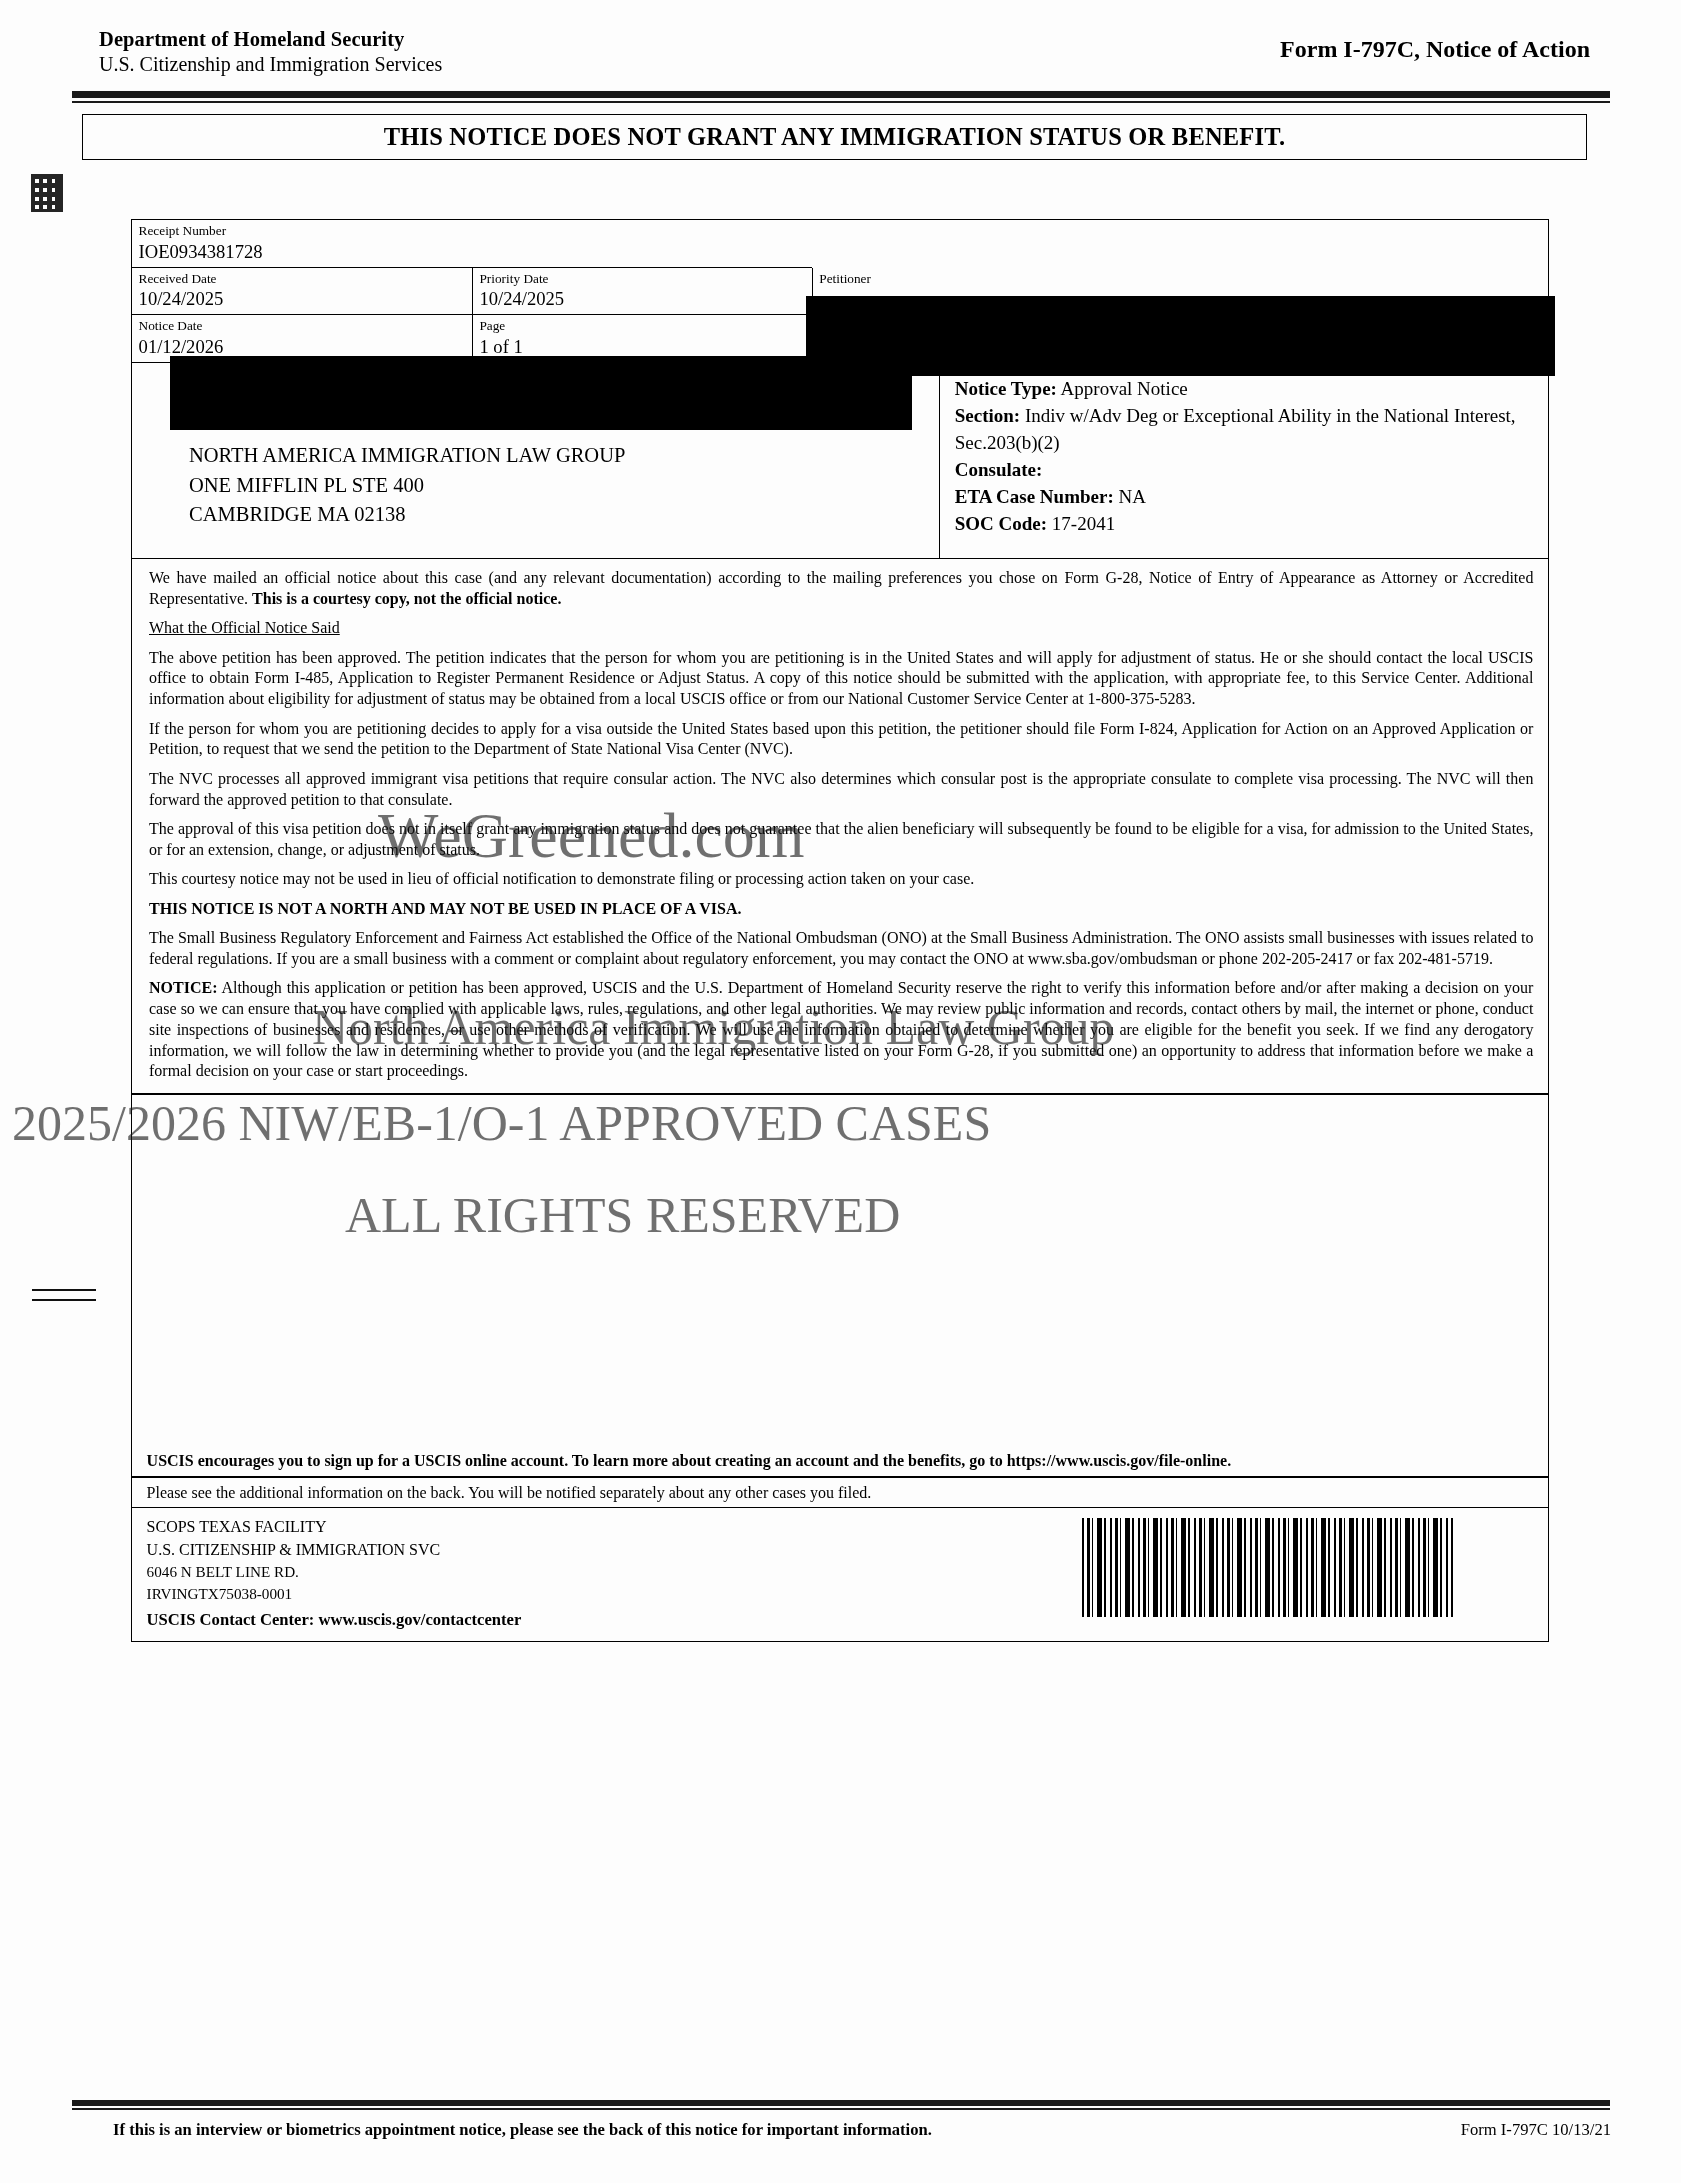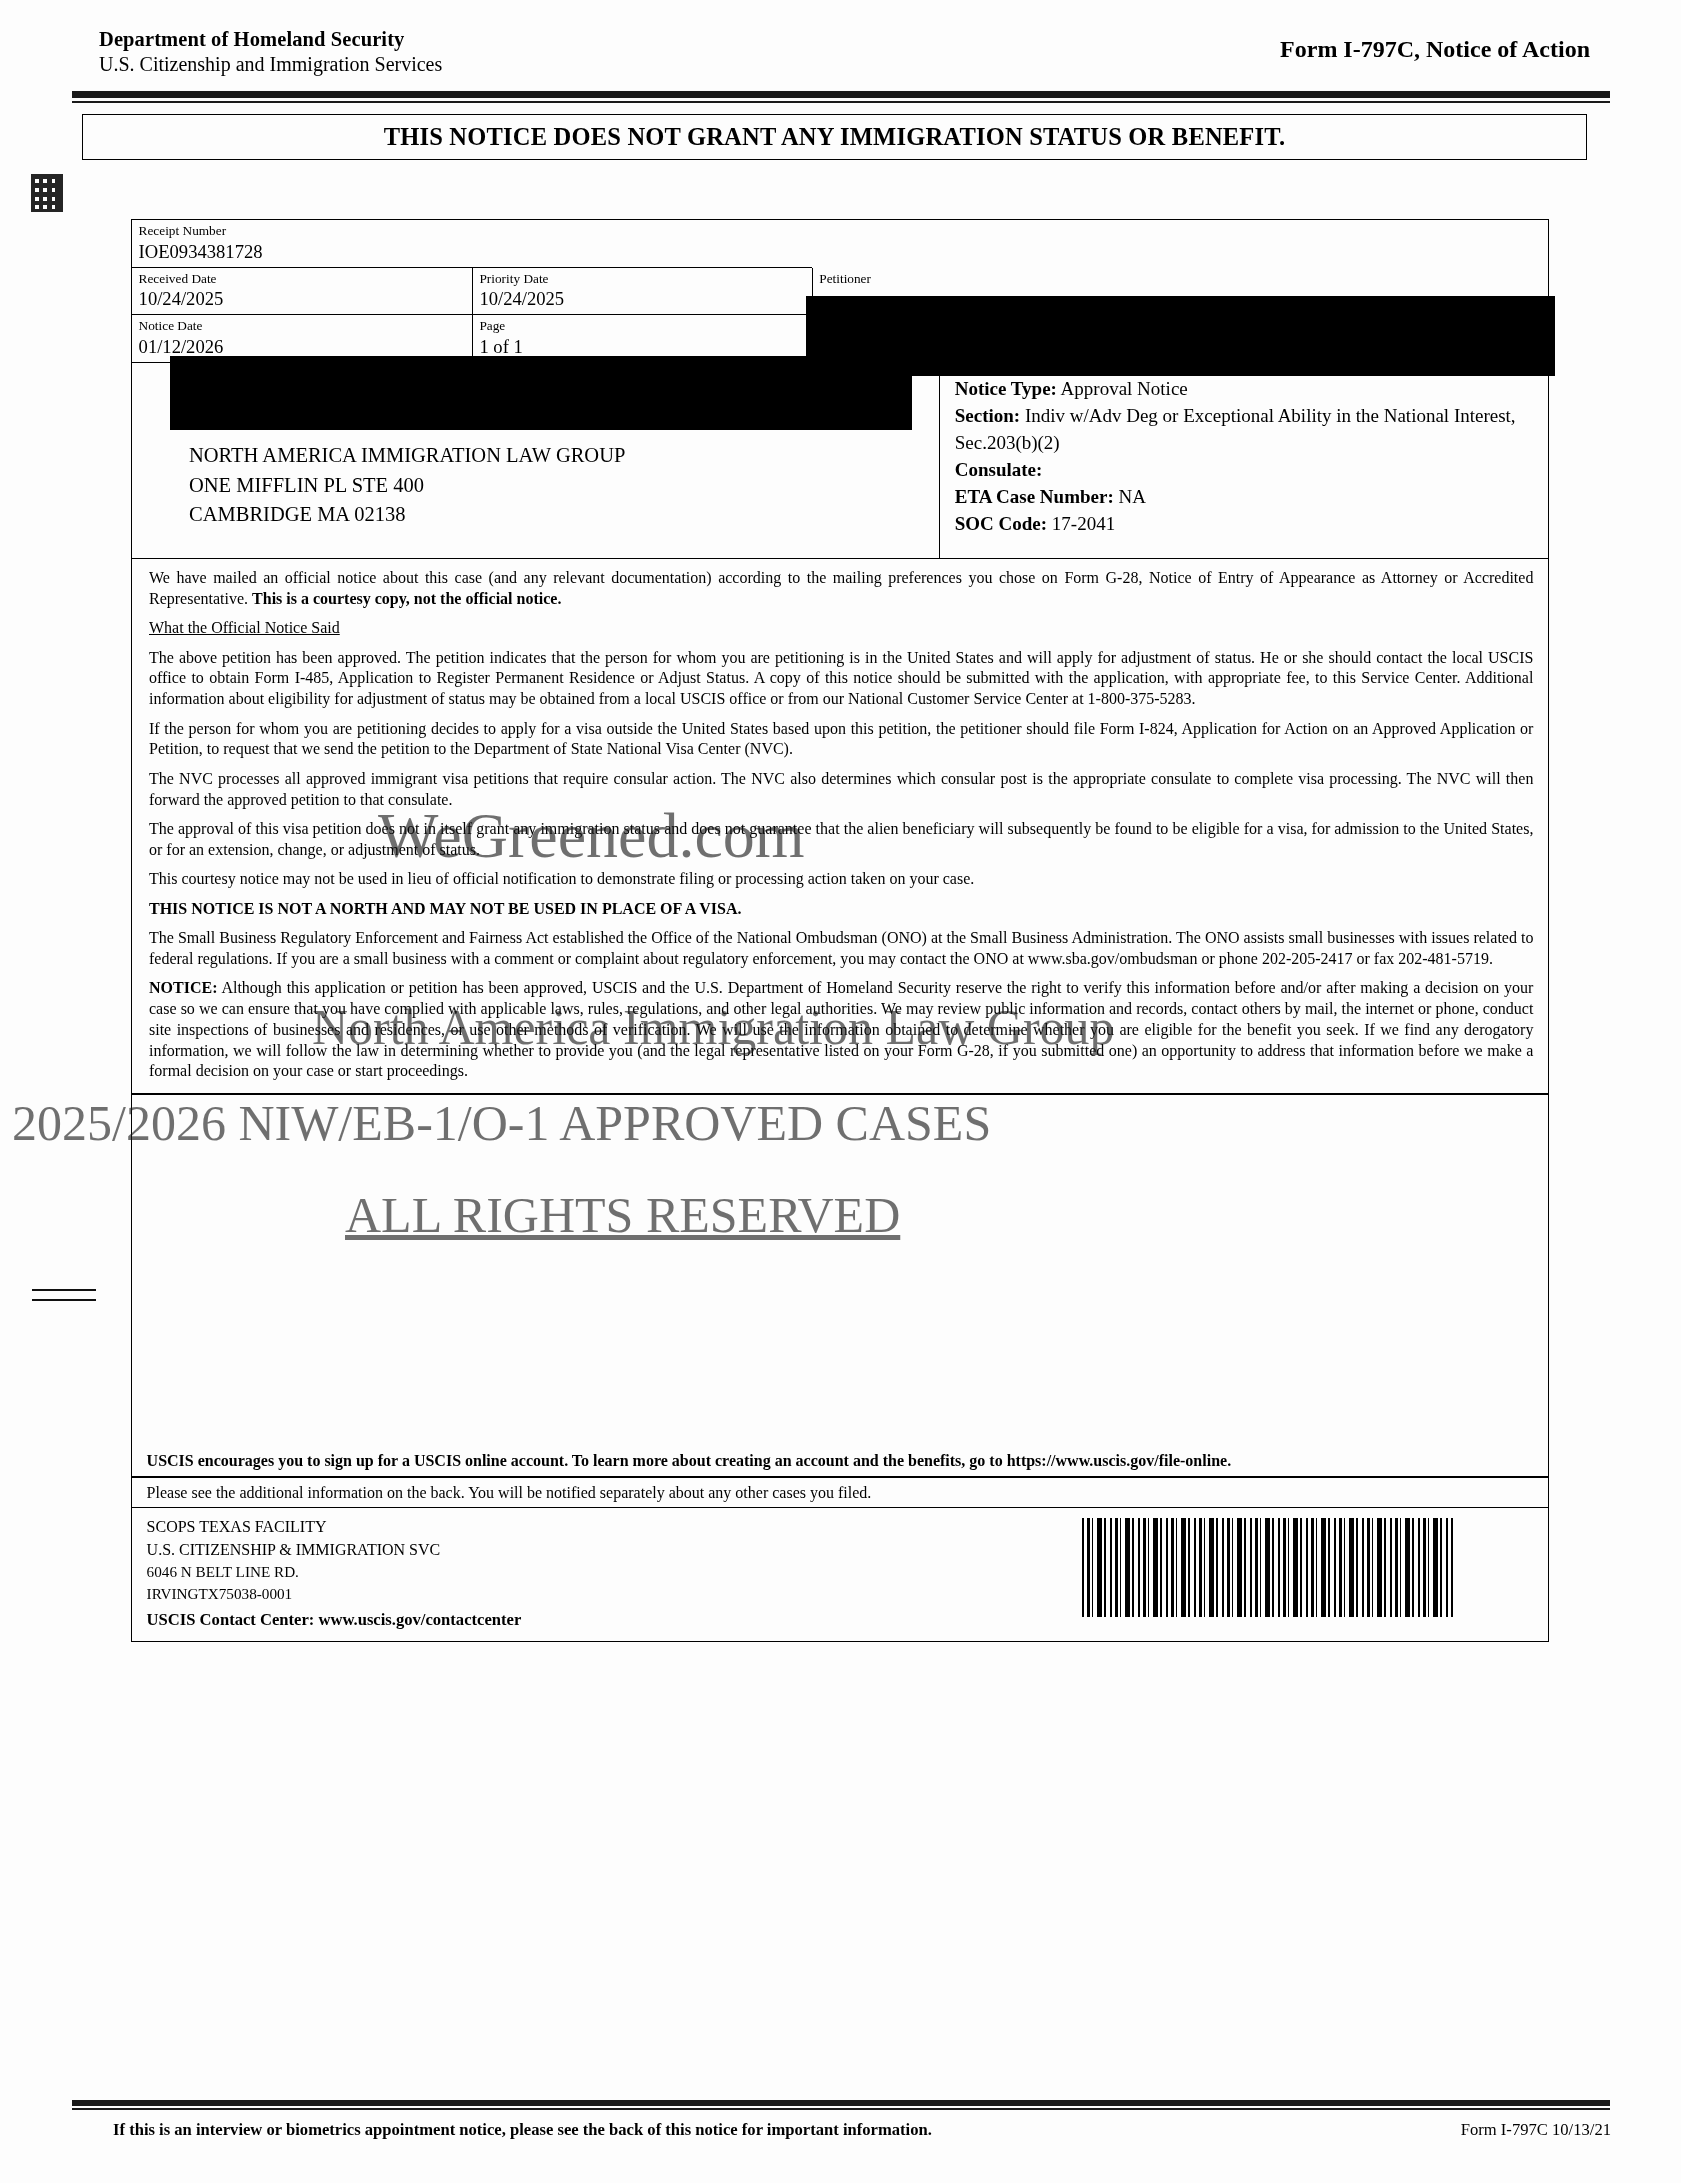--- a/index.html
+++ b/index.html
@@ -142,21 +142,21 @@
     position:absolute; left:0; top:0; width:1434px; height:2183px;
     pointer-events:none;
   }
   .wm div {
     position:absolute; color:rgba(25,25,25,.62);
     font-family:"Liberation Serif", serif; white-space:nowrap;
   }
   .wm .w1 { left:378px; top:799px; font-size:64px; }
   .wm .w2 { left:312px; top:998px; font-size:50px; }
   .wm .w3 { left:12px;  top:1094px; font-size:50px; }
-  .wm .w4 { left:345px; top:1186px; font-size:50px;text-decoration:underline; }
+  .wm .w4 { left:345px; top:1186px; font-size:50px; }
 </style>
 </head>
 <body>
 
 <div class="page">
 
   <div class="hdr">
     <div class="hdr-left">
       <div class="l1">Department of Homeland Security</div>
       <div class="l2">U.S. Citizenship and Immigration Services</div>

